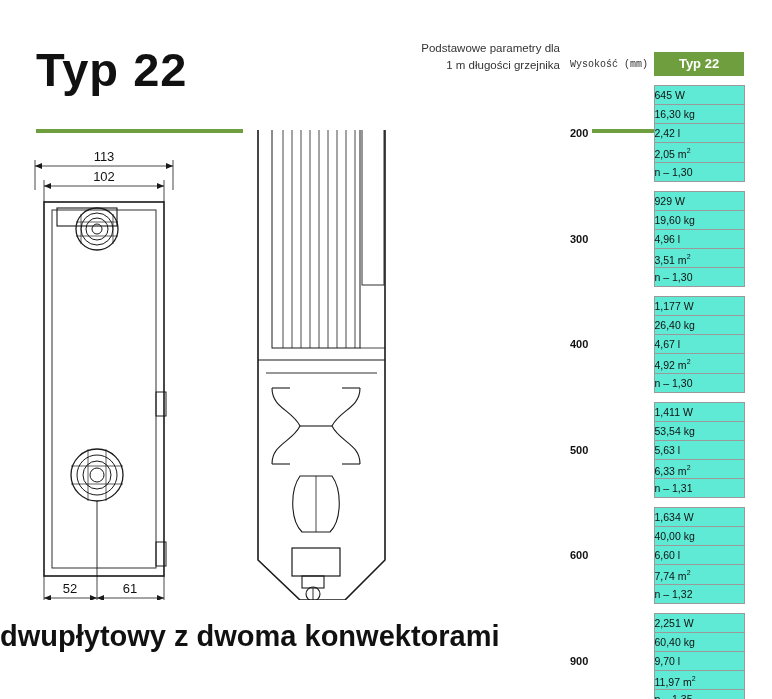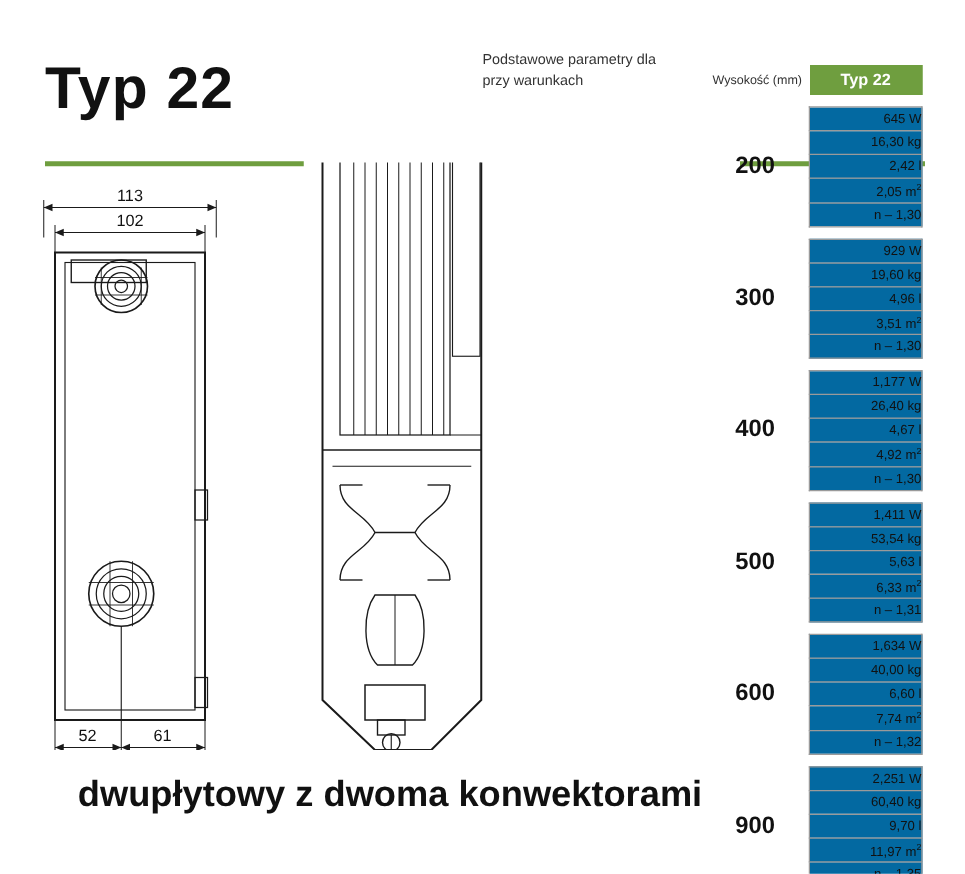--- a/index.html
+++ b/index.html
@@ -47,20 +47,21 @@
     height: 4px;
     background: #6f9e3f;
   }
 
   
   .params-note {
     position: absolute;
     left: 386px;
     top: 40px;
     width: 174px;
+    text-align: right;
     font-size: 11.5px;
     line-height: 17px;
     color: #333;
   }
 
   
   .table-wrap {
     position: absolute;
     left: 570px;
     top: 52px;
@@ -72,48 +73,49 @@
     padding: 0;
     vertical-align: middle;
   }
   .hcell {
     width: 68px;
     font-size: 10px;
     color: #333;
     text-align: right;
     padding-right: 6px !important;
     white-space: nowrap;
+    font-family: Liberation Mono, monospace;
   }
   .header-chip {
     width: 88px;
     height: 22px;
     background: #6f9e3f;
     color: #ffffff;
     font-weight: bold;
     font-size: 13px;
     text-align: center;
     line-height: 22px;
     border: 1px solid #6f9e3f;
   }
   .rowlabel {
     width: 68px;
-    font-size: 19px;
+    font-size: 11px;
     font-weight: bold;
     color: #111;
-    text-align: center;
+    text-align: left;
     padding-right: 9px !important;
   }
   .valcell {
     width: 88px;
     height: 18px;
     border: 1px solid #9a9a9a;
     font-size: 10.5px;
-    text-align: right;
+    text-align: left;
     color: #111;
-    background: #0369a1;
+    background: #5eead4;
     line-height: 16px;
   }
   .group-gap td {
     height: 9px;
     border: none;
     font-size: 0;
     line-height: 0;
   }
   .sup { font-size: 7px; vertical-align: super; }
 
@@ -125,38 +127,37 @@
     width: 570px;
     height: 470px;
   }
 
   
   .caption {
     position: absolute;
     left: 0;
     top: 620px;
     width: 624px;
-    text-align: center;
     font-size: 29px;
     font-weight: bold;
     color: #111;
   }
 </style>
 </head>
 <body>
 
 <div class="page">
 
   <div class="title">Typ 22</div>
   <div class="title-rule"></div>
   <div class="header-rule"></div>
 
   <div class="params-note">
     <div>Podstawowe parametry dla</div>
-    <div>przy warunkach</div>
+    <div>1 m długości grzejnika</div>
   </div>
 
   <div class="drawing">
     <svg width="570" height="470" viewBox="0 0 570 470">
       <g stroke="#1a1a1a" fill="none" stroke-width="1.2">
 
         <g stroke-width="0.8">
 
           <line x1="35" y1="36" x2="173" y2="36"></line>
           <line x1="35" y1="30" x2="35" y2="60"></line>

